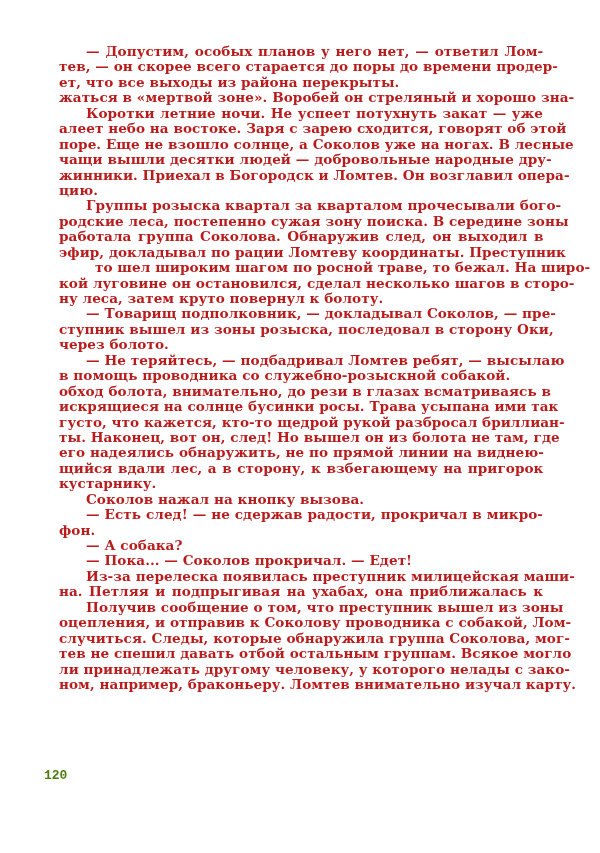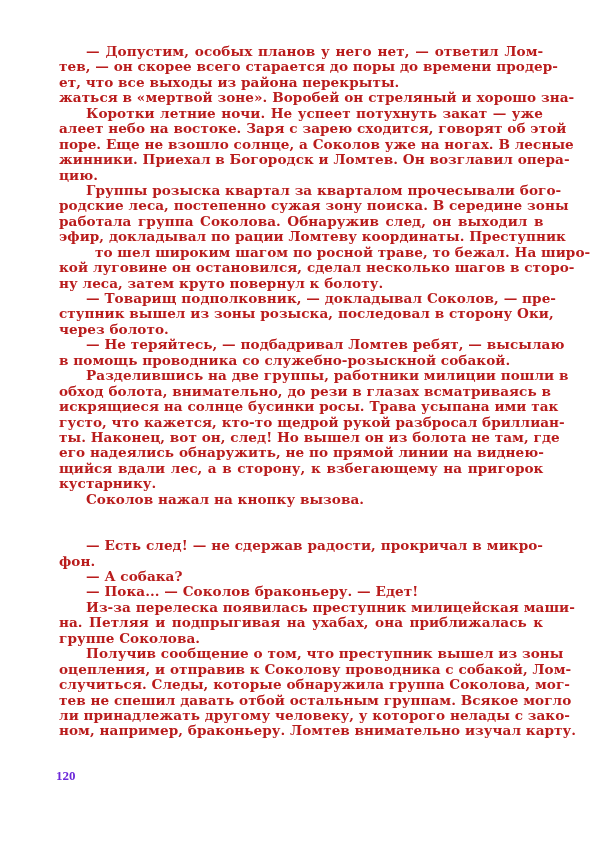--- a/index.html
+++ b/index.html
@@ -7,39 +7,40 @@
   .page {
     position: absolute; left: 59px; top: 44px; width: 484px;
     font-family: "DejaVu Serif", "Liberation Serif", serif;
     font-size: 13.6px; line-height: 15.45px; color: #b91c1c;
     font-weight: bold; letter-spacing: 0.05px;
   }
   .line { display: block; white-space: nowrap; text-align: justify; text-align-last: justify; height: 15.45px; overflow: visible; }
   .line.indent { padding-left: 27px; }
   .line.last { text-align-last: left; }
   .pagenum {
-    position: absolute; left: 56px; top: 768px;
-    font-family: Liberation Serif, serif;
-    font-size: 13px; font-weight: bold; color: #6d28d9;
+    position: absolute; left: 44px; top: 768px;
+    font-family: Liberation Mono, monospace;
+    font-size: 13px; font-weight: bold; color: #4d7c0f;
   }
 </style>
 </head>
 <body>
 
 <div class="page">
   <div>
     <span class="line indent" style="display: block; word-spacing: 1px;">— Допустим, особых планов у него нет, — ответил Лом-</span>
     <span class="line" style="display: block; word-spacing: 0px;">тев, — он скорее всего старается до поры до времени продер-</span>
     <span class="line last">ет, что все выходы из района перекрыты.</span>
     <span class="line" style="display: block; word-spacing: 0px;">жаться в «мертвой зоне». Воробей он стреляный и хорошо зна-</span>
   </div>
   <div>
     <span class="line indent" style="display: block; word-spacing: 0.625px;">Коротки летние ночи. Не успеет потухнуть закат — уже</span>
     <span class="line" style="display: block; word-spacing: 0px;">алеет небо на востоке. Заря с зарею сходится, говорят об этой</span>
     <span class="line" style="display: block; word-spacing: 0px;">поре. Еще не взошло солнце, а Соколов уже на ногах. В лесные</span>
+    <span class="line" style="display: block; word-spacing: 0px;">чащи вышли десятки людей — добровольные народные дру-</span>
     <span class="line" style="display: block; word-spacing: 0px;">жинники. Приехал в Богородск и Ломтев. Он возглавил опера-</span>
     <span class="line last">цию.</span>
   </div>
   <div>
     <span class="line indent" style="display: block; word-spacing: 0px;">Группы розыска квартал за кварталом прочесывали бого-</span>
     <span class="line" style="display: block; word-spacing: 0px;">родские леса, постепенно сужая зону поиска. В середине зоны</span>
     <span class="line" style="display: block; word-spacing: 1.71429px;">работала группа Соколова. Обнаружив след, он выходил в</span>
     <span class="line" style="display: block; word-spacing: 0px;">эфир, докладывал по рации Ломтеву координаты. Преступник</span>
     <span class="line" style="display: block; word-spacing: 0px; margin-left: 36px;">то шел широким шагом по росной траве, то бежал. На широ-</span>
     <span class="line" style="display: block; word-spacing: 0px;">кой луговине он остановился, сделал несколько шагов в сторо-</span>
@@ -48,46 +49,44 @@
   <div>
     <span class="line indent" style="display: block; word-spacing: 0px;">— Товарищ подполковник, — докладывал Соколов, — пре-</span>
     <span class="line" style="display: block; word-spacing: 0px;">ступник вышел из зоны розыска, последовал в сторону Оки,</span>
     <span class="line last">через болото.</span>
   </div>
   <div>
     <span class="line indent" style="display: block; word-spacing: 0px;">— Не теряйтесь, — подбадривал Ломтев ребят, — высылаю</span>
     <span class="line last">в помощь проводника со служебно-розыскной собакой.</span>
   </div>
   <div>
-    <span class="line indent" style="display: block; word-spacing: 0px;">Разделившись на две группы, работники милиции пошли в</span>
     <span class="line" style="display: block; word-spacing: 0px;">обход болота, внимательно, до рези в глазах всматриваясь в</span>
     <span class="line" style="display: block; word-spacing: 0px;">искрящиеся на солнце бусинки росы. Трава усыпана ими так</span>
     <span class="line" style="display: block; word-spacing: 0px;">густо, что кажется, кто-то щедрой рукой разбросал бриллиан-</span>
     <span class="line" style="display: block; word-spacing: 0px;">ты. Наконец, вот он, след! Но вышел он из болота не там, где</span>
     <span class="line" style="display: block; word-spacing: 0px;">его надеялись обнаружить, не по прямой линии на виднею-</span>
     <span class="line" style="display: block; word-spacing: 0.777778px;">щийся вдали лес, а в сторону, к взбегающему на пригорок</span>
     <span class="line last">кустарнику.</span>
   </div>
   <div>
     <span class="line indent last">Соколов нажал на кнопку вызова.</span>
   </div>
   <div>
-    <span class="line indent" style="display: block; word-spacing: 0.111111px; margin-top: 31px;">— Есть след! — не сдержав радости, прокричал в микро-</span>
+    <span class="line indent" style="display: block; word-spacing: 0.111111px;">— Есть след! — не сдержав радости, прокричал в микро-</span>
     <span class="line last">фон.</span>
   </div>
   <div>
     <span class="line indent last">— А собака?</span>
   </div>
   <div>
-    <span class="line indent last">— Пока... — Соколов браконьеру. — Едет!</span>
+    <span class="line indent last">— Пока... — Соколов прокричал. — Едет!</span>
   </div>
   <div>
     <span class="line indent" style="display: block; word-spacing: 0px;">Из-за перелеска появилась преступник милицейская маши-</span>
     <span class="line" style="display: block; word-spacing: 1.625px;">на. Петляя и подпрыгивая на ухабах, она приближалась к</span>
-    <span class="line last">группе Соколова.</span>
   </div>
   <div>
     <span class="line indent" style="display: block; word-spacing: 0px;">Получив сообщение о том, что преступник вышел из зоны</span>
     <span class="line" style="display: block; word-spacing: 0px;">оцепления, и отправив к Соколову проводника с собакой, Лом-</span>
     <span class="line" style="display: block; word-spacing: 0px;">случиться. Следы, которые обнаружила группа Соколова, мог-</span>
     <span class="line" style="display: block; word-spacing: 0px;">тев не спешил давать отбой остальным группам. Всякое могло</span>
     <span class="line" style="display: block; word-spacing: 0px;">ли принадлежать другому человеку, у которого нелады с зако-</span>
     <span class="line" style="display: block; word-spacing: 0px;">ном, например, браконьеру. Ломтев внимательно изучал карту.</span>
   </div>
 </div>

